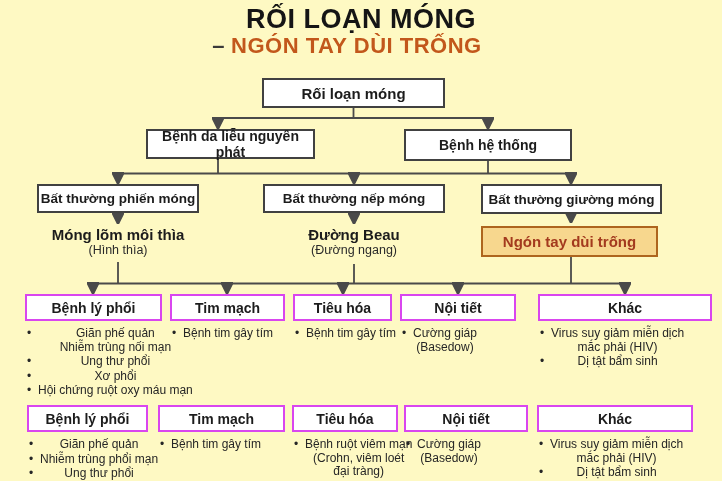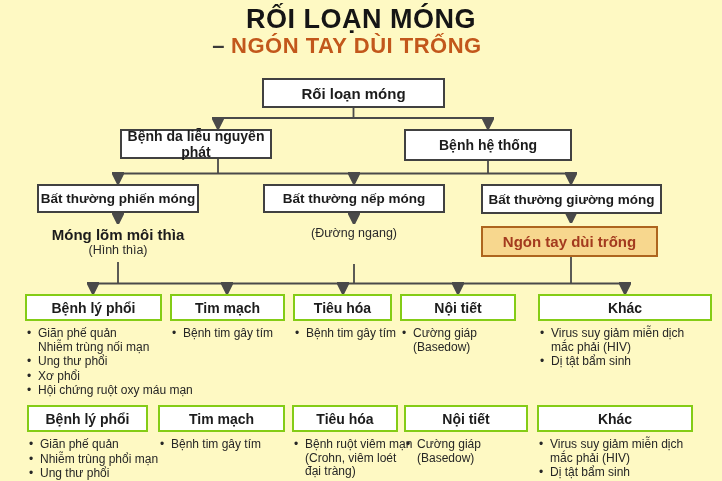--- a/index.html
+++ b/index.html
@@ -17,48 +17,48 @@
     font-size:22px;font-weight:800;letter-spacing:.5px;color:var(--accent_orange);
   }
   .subtitle .dash{color:#3a3a3a;margin-right:6px;}
   
   .node{
     position:absolute;box-sizing:border-box;border:2px solid #414141;background:#fff;
     display:flex;align-items:center;justify-content:center;text-align:center;
     font-weight:700;font-size:14px;
   }
   .root-node   {left:262px;top:78px; width:183px;height:30px;font-size:15px;}
-  .branch-left {left:120px;top:129px;width:152px;height:30px;}
+  .branch-left {left:146px;top:129px;width:169px;height:30px;}
   .branch-right{left:404px;top:129px;width:168px;height:32px;}
   .abn-left  {left:37px; top:184px;width:162px;height:29px;font-size:13.5px;}
   .abn-mid   {left:263px;top:184px;width:182px;height:29px;font-size:13.5px;}
   .abn-right {left:481px;top:184px;width:181px;height:30px;font-size:13.5px;}
   
   .finding{position:absolute;width:200px;text-align:center;}
   .finding .f-label{font-size:15px;font-weight:700;line-height:17px;}
   .finding .f-note{font-size:12.5px;line-height:15px;color:#2a2a2a;}
   .finding-1{left:18px; top:226px;}
   .finding-2{left:254px;top:226px;}
   .highlight-box{
     left:481px;top:226px;width:177px;height:31px;
     background:var(--highlight_fill);border:2px solid var(--highlight_border);
     color:var(--highlight_text);font-size:15px;
   }
   
   .col{position:absolute;}
   .cat-box{
-    box-sizing:border-box;border:2px solid #84cc16;background:#fff;height:27px;
+    box-sizing:border-box;border:2px solid #d946ef;background:#fff;height:27px;
     display:flex;align-items:center;justify-content:center;
     font-weight:700;font-size:14px;
   }
   ul.bullets{
     margin:6px 0 0 2px;padding:0;list-style:none;
     font-size:12px;line-height:13.5px;color:#262626;width:max-content;max-width:190px;
   }
-  ul.bullets li{position:relative;padding-left:11px;margin-bottom:1px;white-space:pre-line;}
+  ul.bullets li{position:relative;padding-left:11px;margin-bottom:1px;white-space:pre-line;text-align:center;}
   ul.bullets li::before{content:"•";position:absolute;left:0;top:0;}
   
   .r1c1{left:25px; top:294px;} .r1c1 .cat-box{width:137px;}
   .r1c2{left:170px;top:294px;} .r1c2 .cat-box{width:115px;}
   .r1c3{left:293px;top:294px;} .r1c3 .cat-box{width:99px;}
   .r1c4{left:400px;top:294px;} .r1c4 .cat-box{width:116px;}
   .r1c5{left:538px;top:294px;} .r1c5 .cat-box{width:174px;}
   
   .r2c1{left:27px; top:405px;} .r2c1 .cat-box{width:121px;}
   .r2c2{left:158px;top:405px;} .r2c2 .cat-box{width:127px;}
@@ -113,20 +113,21 @@
   <div class="node branch-right">Bệnh hệ thống</div>
   <div class="node abn-mid">Bất thường nếp móng</div>
   <div class="node abn-left">Bất thường phiến móng</div>
   <div class="node abn-right">Bất thường giường móng</div>
 
   <div class="finding finding-1">
     <div class="f-label">Móng lõm môi thìa</div>
     <div class="f-note">(Hình thìa)</div>
   </div>
   <div class="finding finding-2">
+    <div class="f-label">Đường Beau</div>
     <div class="f-note">(Đường ngang)</div>
   </div>
   <div class="node highlight-box">Ngón tay dùi trống</div>
 
   <div id="row1">
       <div class="col r1c1">
       <div class="cat-box">Bệnh lý phổi</div>
       <ul class="bullets">
           <li>Giãn phế quản
 Nhiễm trùng nối mạn</li>

